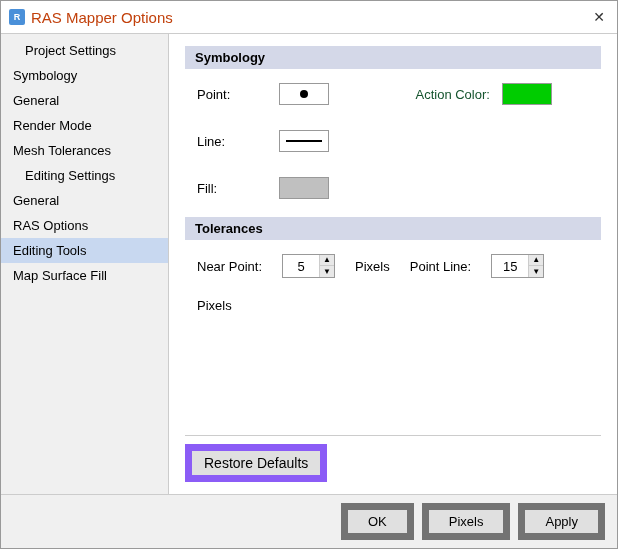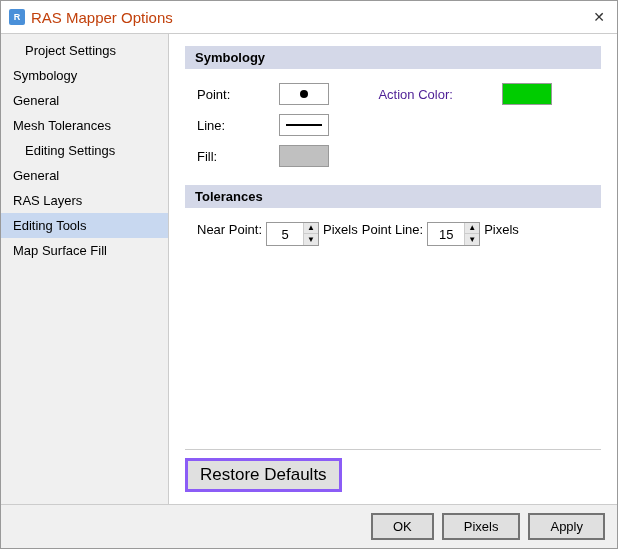--- a/index.html
+++ b/index.html
@@ -95,21 +95,21 @@
       font-weight: bold;
       color: #000;
       margin-bottom: 10px;
       margin-top: 6px;
     }
     .section-header:first-child { margin-top: 0; }
     .symbology-grid {
       display: grid;
       grid-template-columns: auto auto auto auto;
       align-items: center;
-      gap: 9px 12px;
+      gap: 25px 12px;
       padding: 4px 12px 12px 12px;
     }
     .sym-label {
       color: #000;
       font-size: 13px;
     }
     .sym-point-box {
       width: 50px;
       height: 22px;
       border: 1px solid #999;
@@ -138,33 +138,34 @@
       height: 2px;
       background: #000;
     }
     .sym-fill-box {
       width: 50px;
       height: 22px;
       border: 1px solid #999;
       background: #c0c0c0;
     }
     .action-color-label {
-      color: #4c1d95;
-      font-size: 13px;
+      color: #14532d;
+      font-size: 13px;
+      text-align: right;
     }
     .action-color-swatch {
       width: 50px;
       height: 22px;
       border: 1px solid #999;
       background: #00ff00;
     }
     .tolerances-grid {
       display: flex;
-      align-items: flex-start;
-      gap: 4px;
+      align-items: center;
+      gap: 20px;
       padding: 4px 12px 12px 12px;
       flex-wrap: wrap;
     }
     .tol-label { font-size: 13px; color: #000; }
     .spin-input {
       display: flex;
       align-items: center;
       border: 1px solid #999;
       background: white;
     }
@@ -199,29 +200,29 @@
     .spacer { flex: 1; }
     .bottom-panel {
       padding: 8px 12px;
       border-top: 1px solid #ccc;
       display: flex;
       align-items: center;
       background: #f0f0f0;
       gap: 8px;
     }
     .restore-btn {
-      border: 3px solid #8b5cf6;
+      border: 7px solid #8b5cf6;
       background: #e0e0e0;
       padding: 4px 12px;
-      font-size: 17px;
+      font-size: 14px;
       cursor: pointer;
       margin-right: auto;
     }
     .action-btn {
-      border: 2px solid #737373;
+      border: 7px solid #737373;
       background: #e0e0e0;
       padding: 4px 20px;
       font-size: 13px;
       cursor: pointer;
       min-width: 60px;
     }
     .main-inner {
       flex: 1;
       overflow-y: auto;
     }
@@ -245,30 +246,33 @@
       <div class="sidebar-item sub">
         <span>Project Settings</span>
       </div>
       <div class="sidebar-item">
         <span>Symbology</span>
       </div>
       <div class="sidebar-item">
         <span>General</span>
       </div>
       <div class="sidebar-item">
+        <span>Render Mode</span>
+      </div>
+      <div class="sidebar-item">
         <span>Mesh Tolerances</span>
       </div>
       <div class="sidebar-item sub">
         <span>Editing Settings</span>
       </div>
       <div class="sidebar-item">
         <span>General</span>
       </div>
       <div class="sidebar-item">
-        <span>RAS Layers</span>
+        <span>RAS Options</span>
       </div>
       <div class="sidebar-item selected">
         <span>Editing Tools</span>
       </div>
       <div class="sidebar-item">
         <span>Map Surface Fill</span>
       </div>
     </div>
 
     <div class="main-panel">

